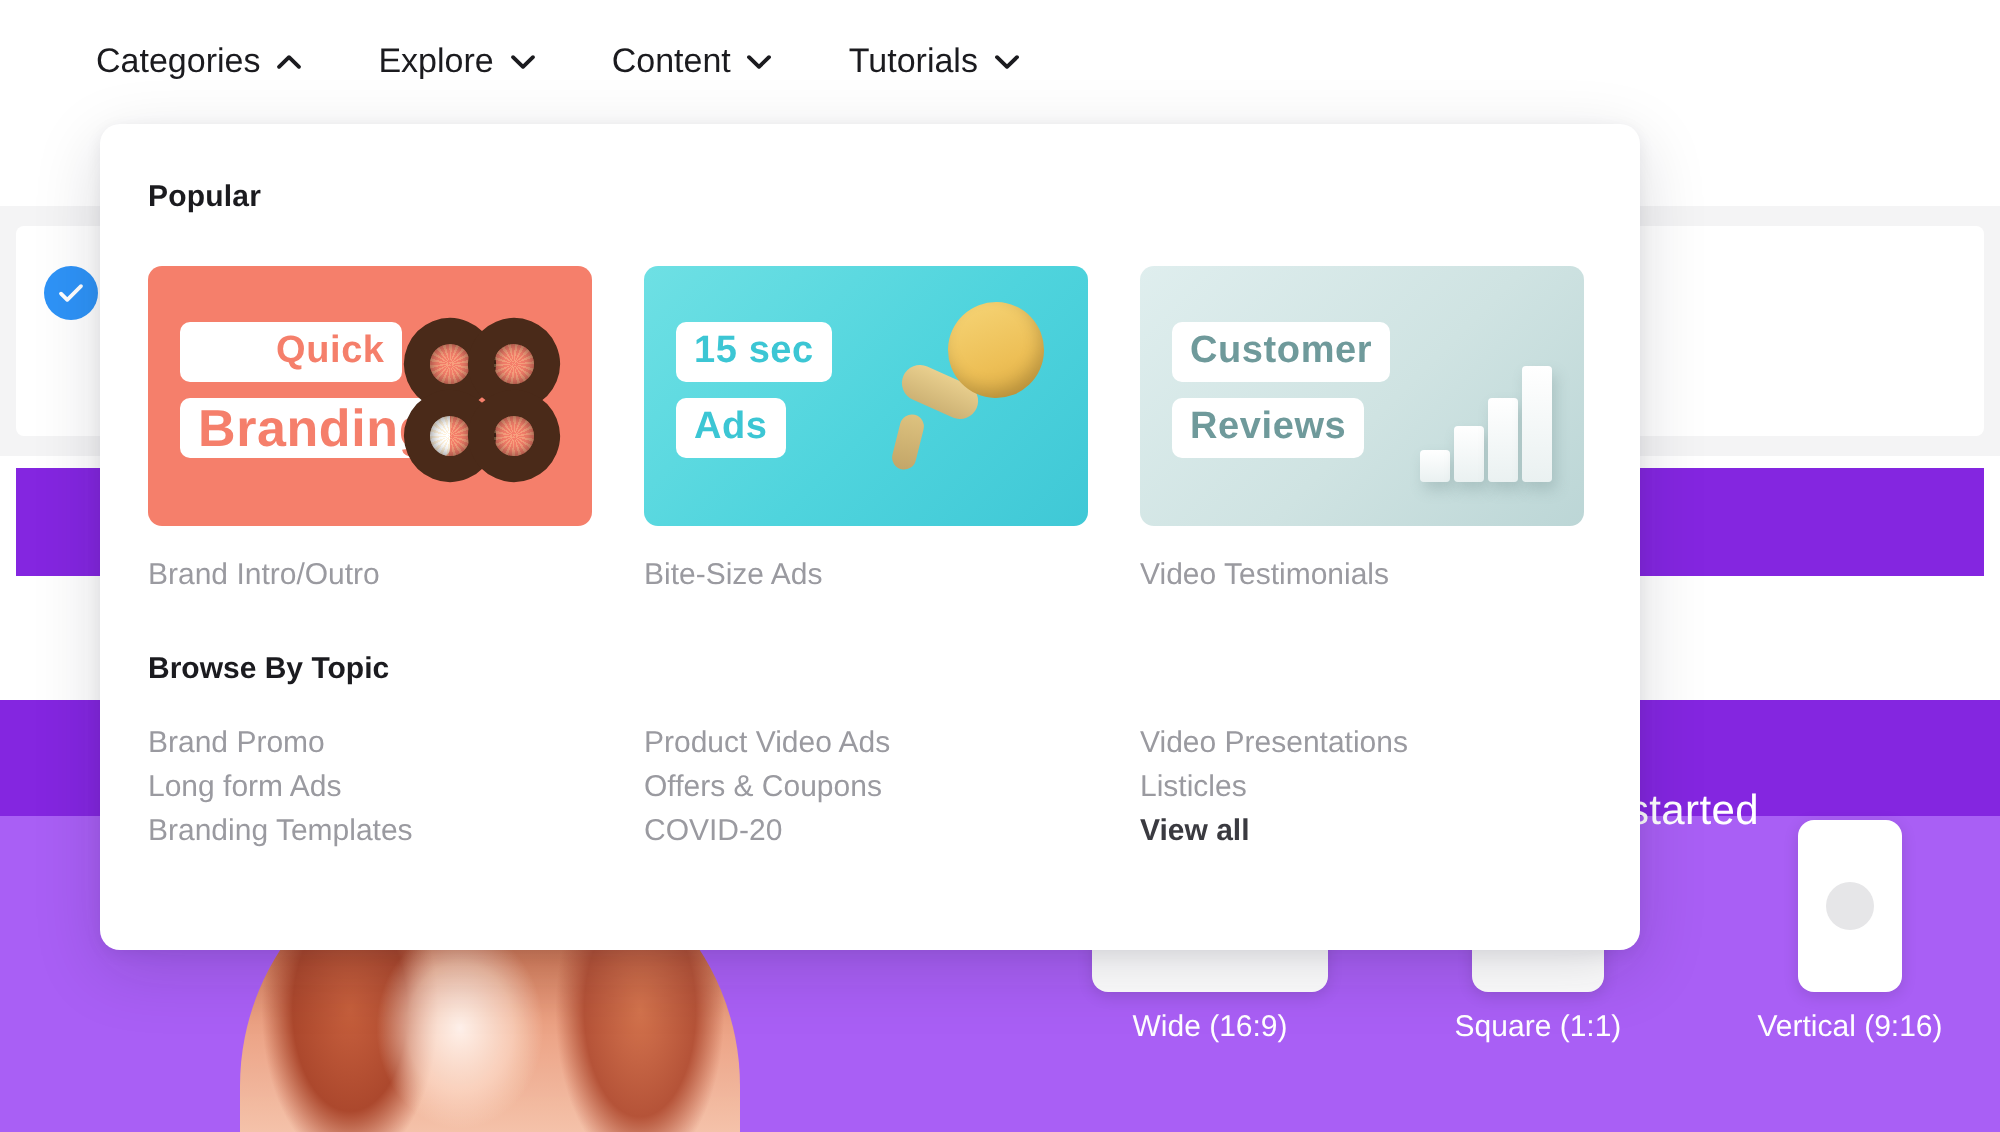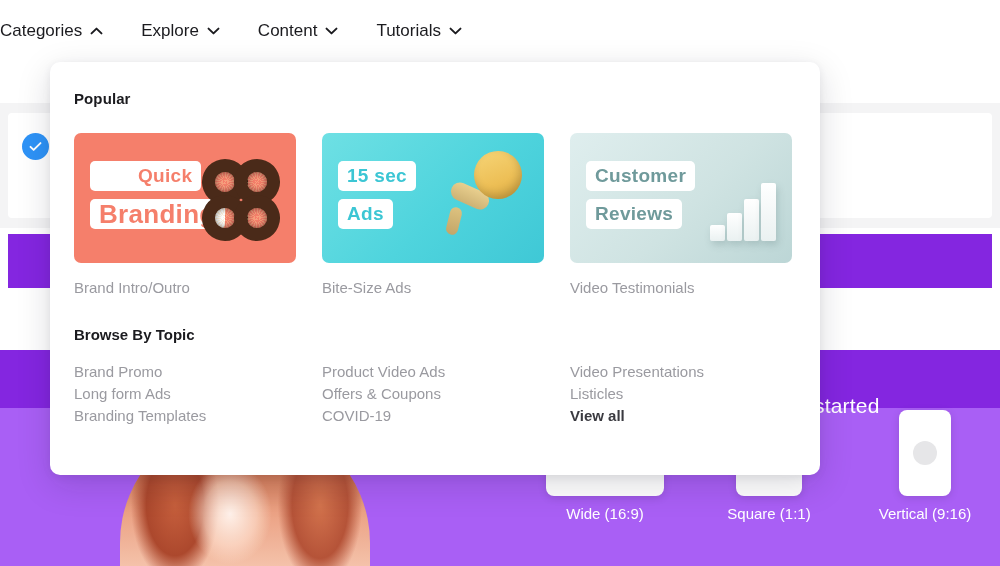--- a/index.html
+++ b/index.html
@@ -105,21 +105,21 @@
 
   
   .topnav {
     position:absolute; left:0; top:0; width:1000px; height:62px;
     background:#ffffff; display:flex; align-items:center; z-index:30;
   }
   .nav-item {
     display:flex; align-items:center; gap:8px;
     font-size:17px; color:#1b1b1f; cursor:pointer; white-space:nowrap;
   }
-  .nav-item:nth-child(1){ }
+  .nav-item:nth-child(1){ margin-left:48px; }
   .nav-item + .nav-item { margin-left:38px; }
   .chev { width:13px; height:8px; display:block; }
   .chev path { fill:none; stroke:#1b1b1f; stroke-width:2.2; stroke-linecap:round; stroke-linejoin:round; }
 
   
   .panel {
     position:absolute; left:50px; top:62px; width:770px; height:413px;
     background:#ffffff; border-radius:10px;
     box-shadow:0 10px 34px rgba(20,20,40,.15), 0 2px 8px rgba(20,20,40,.07);
     z-index:40; overflow:hidden;
@@ -350,20 +350,20 @@
       <div class="topic-grid">
         <div class="topic-link">Brand Promo</div>
         <div class="topic-link">Product Video Ads</div>
         <div class="topic-link">Video Presentations</div>
 
         <div class="topic-link">Long form Ads</div>
         <div class="topic-link">Offers &amp; Coupons</div>
         <div class="topic-link">Listicles</div>
 
         <div class="topic-link">Branding Templates</div>
-        <div class="topic-link">COVID-19</div>
+        <div class="topic-link">COVID-20</div>
         <div class="topic-link strong">View all</div>
       </div>
 
     </div>
   </div>
 
 </div>
 
 </body></html>

